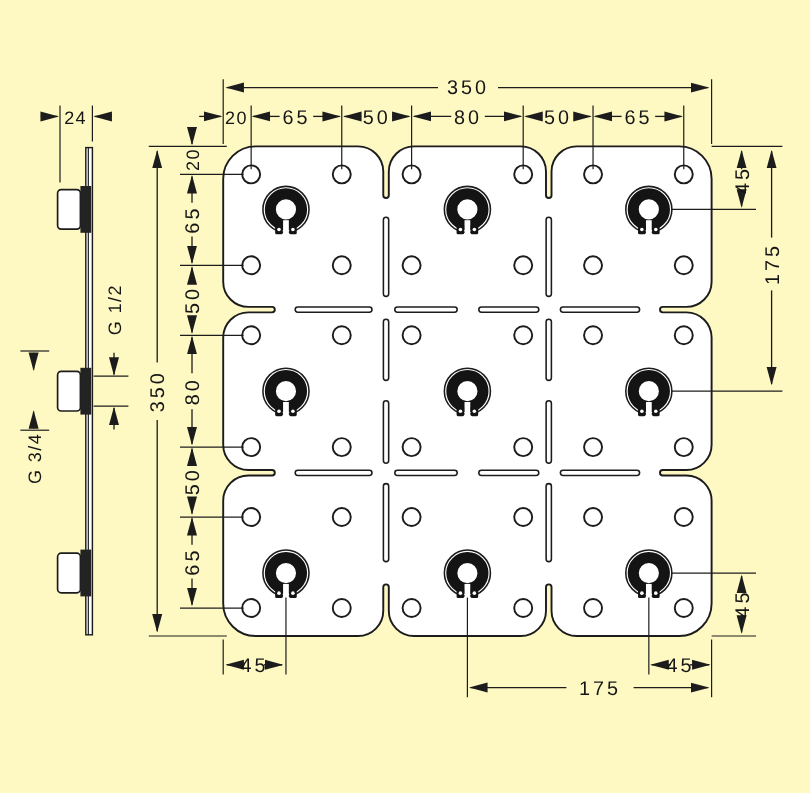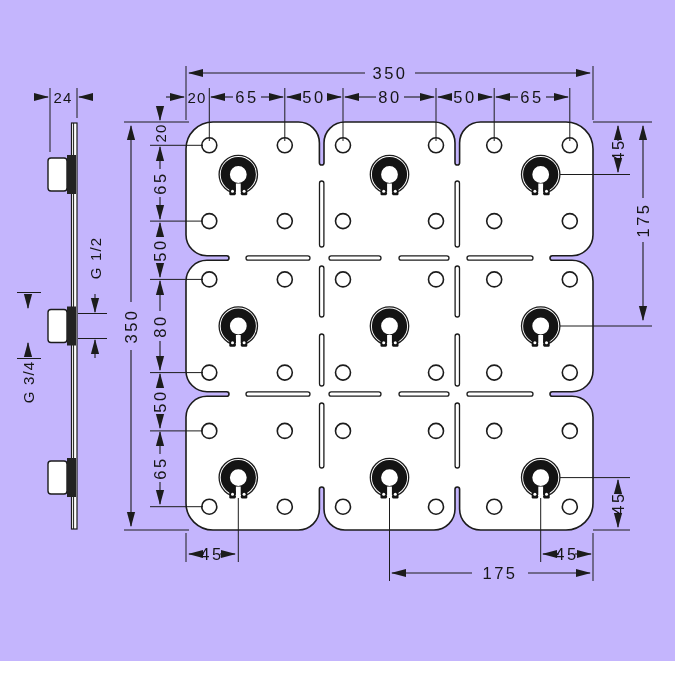--- a/index.html
+++ b/index.html
@@ -1,16 +1,16 @@
 <!DOCTYPE html>
 <html><head>
 <meta charset="utf-8">
 <style>
   html,body{margin:0;padding:0;background:#ffffff;}
-  .stage{width:675px;height:661px;background:#c4b5fd;position:relative;overflow:hidden;}
+  .stage{width:675px;height:661px;background:#fef9c3;position:relative;overflow:hidden;}
   svg{display:block;}
   text{font-family:"Liberation Sans","DejaVu Sans",sans-serif;font-size:16.5px;fill:#161616;letter-spacing:2.5px;}
   text.sm{font-size:15px;letter-spacing:1.2px;}
   .d{stroke:#1c1c1c;stroke-width:1.1;fill:none;}
   .e{stroke:#1c1c1c;stroke-width:1;fill:none;}
   .arrfill{fill:#1c1c1c;}
 </style>
 </head>
 <body>
 

